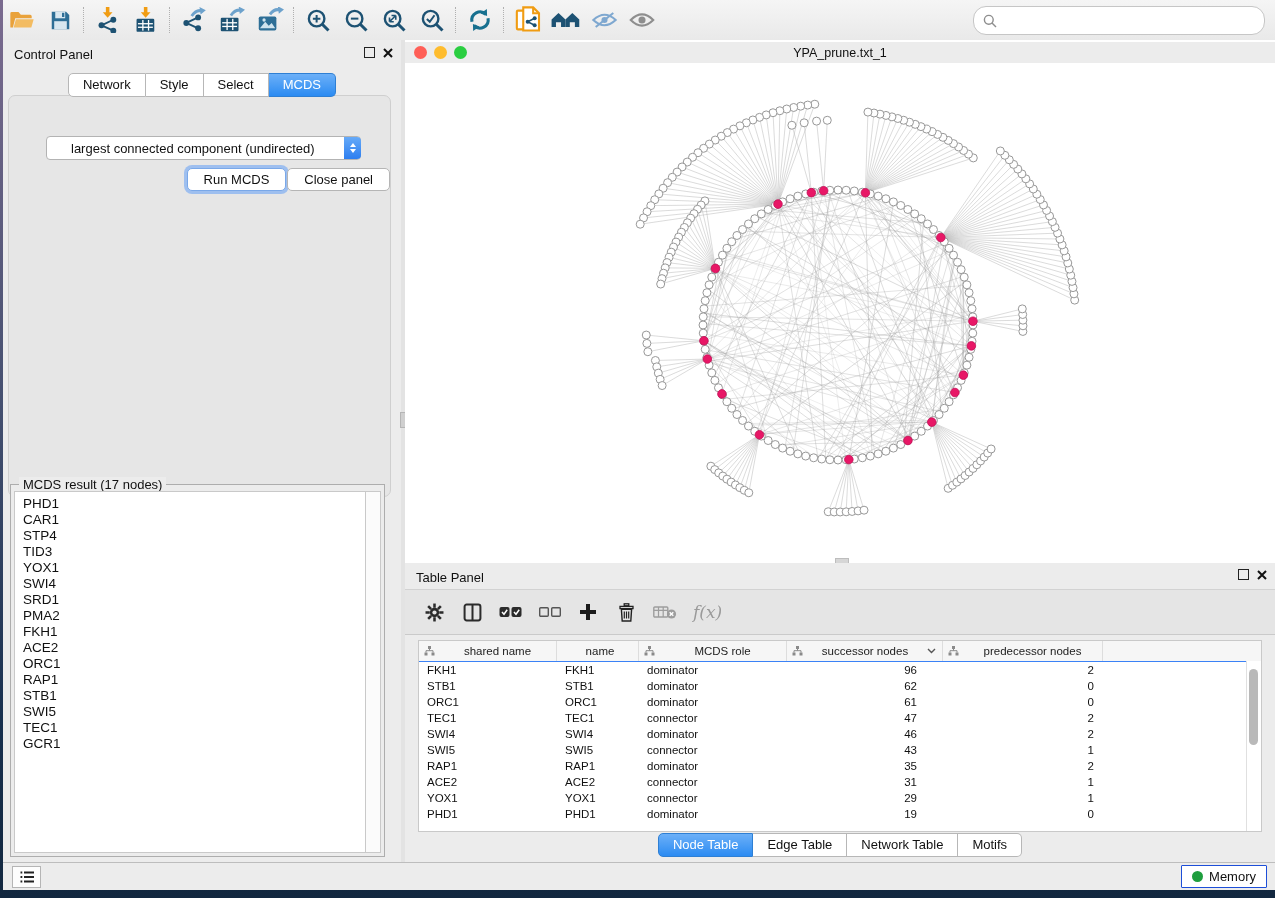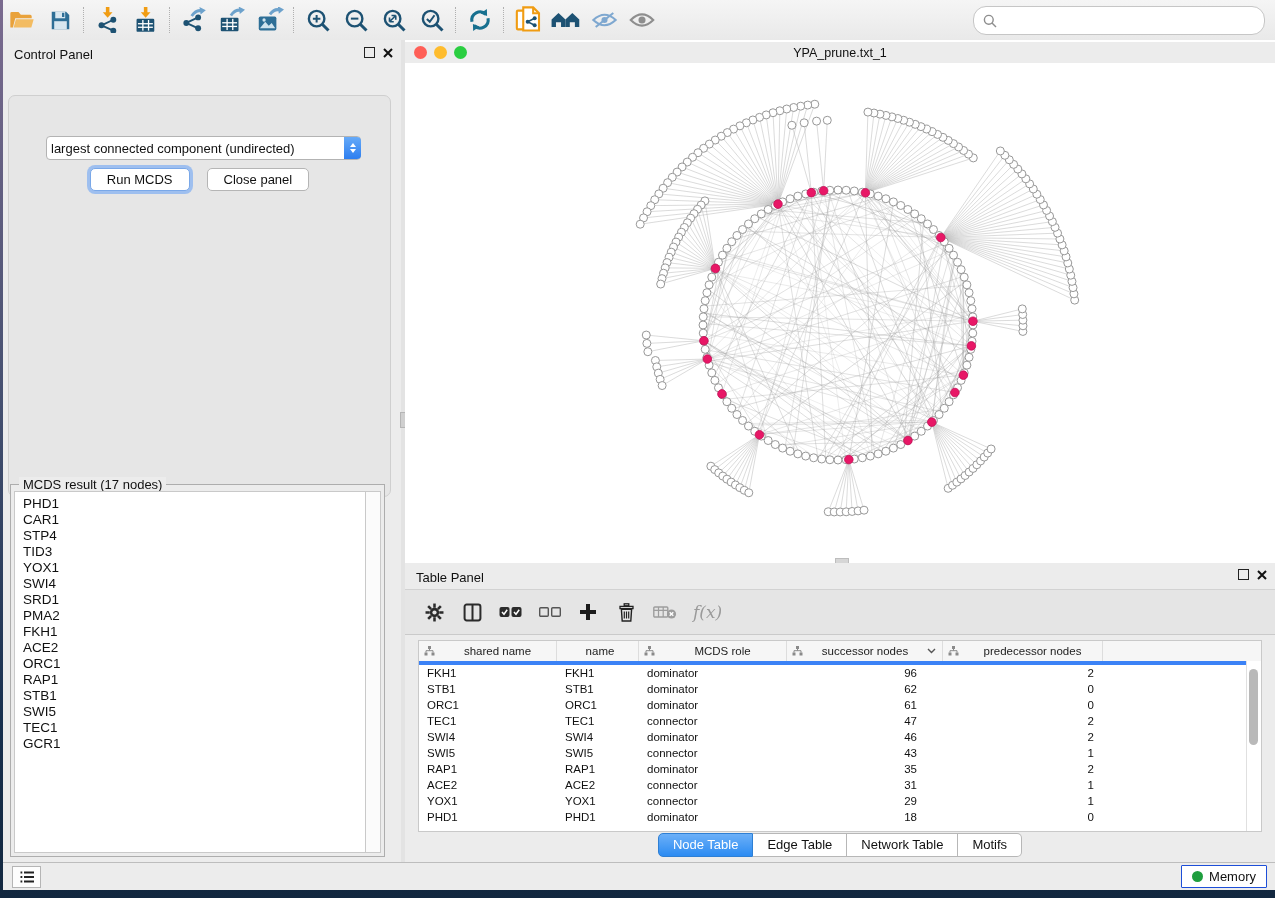--- a/index.html
+++ b/index.html
@@ -31,26 +31,26 @@
   .seg{display:flex;}
   .seg-tab{font-size:13px;padding:3px 14px;background:#fff;border:1px solid #b7b7b7;border-left-width:0;color:#111;height:16px;line-height:16px;}
   .seg-tab:first-child{border-left-width:1px;border-radius:5px 0 0 5px;}
   .seg-tab:last-child{border-radius:0 5px 5px 0;}
   .seg-tab.active{background:linear-gradient(#6cb0f8,#2b8bf2);border-color:#2e7fd4;color:#fff;}
   .cp-card{position:absolute;left:5px;top:55px;width:381px;height:400px;background:#e6e6e6;
     border:1px solid #cfcfcf;border-radius:7px;}
   .opt-label{position:absolute;top:18px;width:100%;text-align:center;font-size:13px;color:#111;}
   .opt-select{position:absolute;left:37px;top:40px;width:313px;height:22px;background:#fff;
     border:1px solid #b3b3b3;border-radius:4px;display:flex;align-items:center;}
-  .opt-select-text{flex:1;font-size:13px;padding-left:4px;color:#111;white-space:nowrap;}
+  .opt-select-text{flex:1;font-size:13px;padding-left:24px;color:#111;white-space:nowrap;}
   .opt-stepper{width:17px;height:22px;margin-right:-1px;border-radius:0 4px 4px 0;
     background:linear-gradient(#66aaf8,#2d7ef0);display:flex;flex-direction:column;align-items:center;justify-content:center;gap:2px;}
   .tri-up{width:0;height:0;border-left:3.5px solid transparent;border-right:3.5px solid transparent;border-bottom:4px solid #fff;}
   .tri-dn{width:0;height:0;border-left:3.5px solid transparent;border-right:3.5px solid transparent;border-top:4px solid #fff;}
-  .btn-row{position:absolute;top:72px;width:100%;display:flex;justify-content:center;gap:17px;}
+  .btn-row{position:absolute;top:72px;width:100%;display:flex;justify-content:flex-end;gap:1px;}
   .mac-btn{font-size:13px;padding:3px 16px;background:#fff;border:1px solid #b5b5b5;border-radius:5px;color:#111;}
   .mac-btn.focused{box-shadow:0 0 0 3px rgba(110,165,245,.6);border-color:#7aa8e8;}
   .result-fieldset{position:absolute;left:7px;top:426px;width:373px;height:371px;border:1px solid #adadad;background:#ececec;margin-top:18px;}
   .result-legend{position:absolute;left:8px;top:-8px;background:#ececec;padding:0 4px;font-size:13px;color:#111;}
   .result-list{position:absolute;left:3px;top:6px;right:17px;bottom:3px;background:#fff;border:1px solid #c9c9c9;border-right:none;
     overflow:hidden;padding:4px 0 0 8px;}
   .result-scroll{position:absolute;right:3px;top:6px;bottom:3px;width:14px;background:#fbfbfb;border:1px solid #c9c9c9;}
   .list-item{font-size:13.5px;line-height:16px;color:#111;}
 
   
@@ -65,21 +65,21 @@
   .hsplit-handle{position:absolute;left:430px;top:518px;width:12px;height:7px;background:#d6d6d6;border:1px solid #bdbdbd;}
 
   
   .table-panel{position:absolute;left:402px;top:563px;width:870px;height:301px;background:#ececec;}
   .tp-head{position:relative;height:26px;}
   .tp-toolbar{position:absolute;left:0;top:26px;width:100%;height:46px;background:#e5e5e5;
     border-top:1px solid #d2d2d2;border-bottom:1px solid #cacaca;display:flex;align-items:center;padding-left:18px;box-sizing:border-box;gap:16px;}
   .tpbtn{display:flex;align-items:center;justify-content:center;min-width:22px;height:26px;}
   .fx{font-family:"DejaVu Serif",serif;font-style:italic;font-size:17px;color:#9a9a9a;}
   .tbl{position:absolute;left:13px;top:77px;right:13px;height:190px;background:#fff;border:1px solid #c9c9c9;overflow:hidden;}
-  .tbl-header{display:flex;height:20px;background:#f6f6f6;border-bottom:4px solid #3b82f6;}
+  .tbl-header{display:flex;height:20px;background:#f6f6f6;border-bottom:1px solid #3b82f6;}
   .th{display:flex;align-items:center;font-size:11.5px;color:#222;border-right:1px solid #ddd;box-sizing:border-box;padding-left:5px;gap:4px;}
   .th .lbl{flex:1;text-align:center;}
   .c0{width:138px}.c1{width:82px}.c2{width:148px}.c3{width:156px}.c4{width:160px}
   .tbl-body .row{display:flex;height:16px;align-items:center;}
   .td{font-size:11.5px;color:#111;box-sizing:border-box;padding-left:8px;}
   .td.num3{text-align:right;padding-right:26px;padding-left:0;}
   .td.num4{text-align:right;padding-right:9px;padding-left:0;}
   .tbl-vscroll{position:absolute;right:0px;top:20px;bottom:0;width:14px;background:#fff;border-left:1px solid #e0e0e0;}
   .tbl-thumb{position:absolute;left:2px;top:8px;width:9px;height:76px;background:#b9b9b9;border-radius:5px;}
   .tp-tabs{position:absolute;left:0;top:270px;width:100%;display:flex;justify-content:center;}
@@ -252,20 +252,28 @@
     <div class="panel-head">
       <span class="panel-title">Control Panel</span>
       <span class="panel-ctls">
         <span class="float-box"></span>
         <svg width="10" height="10" viewBox="0 0 10 10">
             <path d="M1 1 L9 9 M9 1 L1 9" stroke="#111" stroke-width="2"></path>
           </svg>
       </span>
     </div>
 
+    <div class="tabs-row">
+      <div class="seg">
+        <span class="seg-tab">Network</span>
+        <span class="seg-tab">Style</span>
+        <span class="seg-tab">Select</span>
+        <span class="seg-tab active">MCDS</span>
+      </div>
+    </div>
 
     <div class="cp-card">
       <div class="opt-select">
         <span class="opt-select-text">largest connected component (undirected)</span>
         <span class="opt-stepper">
             <span class="tri-up"></span>
             <span class="tri-dn"></span>
           </span>
       </div>
       <div class="btn-row">
@@ -1077,21 +1085,21 @@
             <span class="td c0">YOX1</span>
             <span class="td c1">YOX1</span>
             <span class="td c2">connector</span>
             <span class="td c3 num3">29</span>
             <span class="td c4 num4">1</span>
           </div>
           <div class="row">
             <span class="td c0">PHD1</span>
             <span class="td c1">PHD1</span>
             <span class="td c2">dominator</span>
-            <span class="td c3 num3">18</span>
+            <span class="td c3 num3">19</span>
             <span class="td c4 num4">0</span>
           </div>
         </div>
       <div class="tbl-vscroll">
         <div class="tbl-thumb"></div>
       </div>
     </div>
 
     <div class="tp-tabs">
       <div class="seg">

